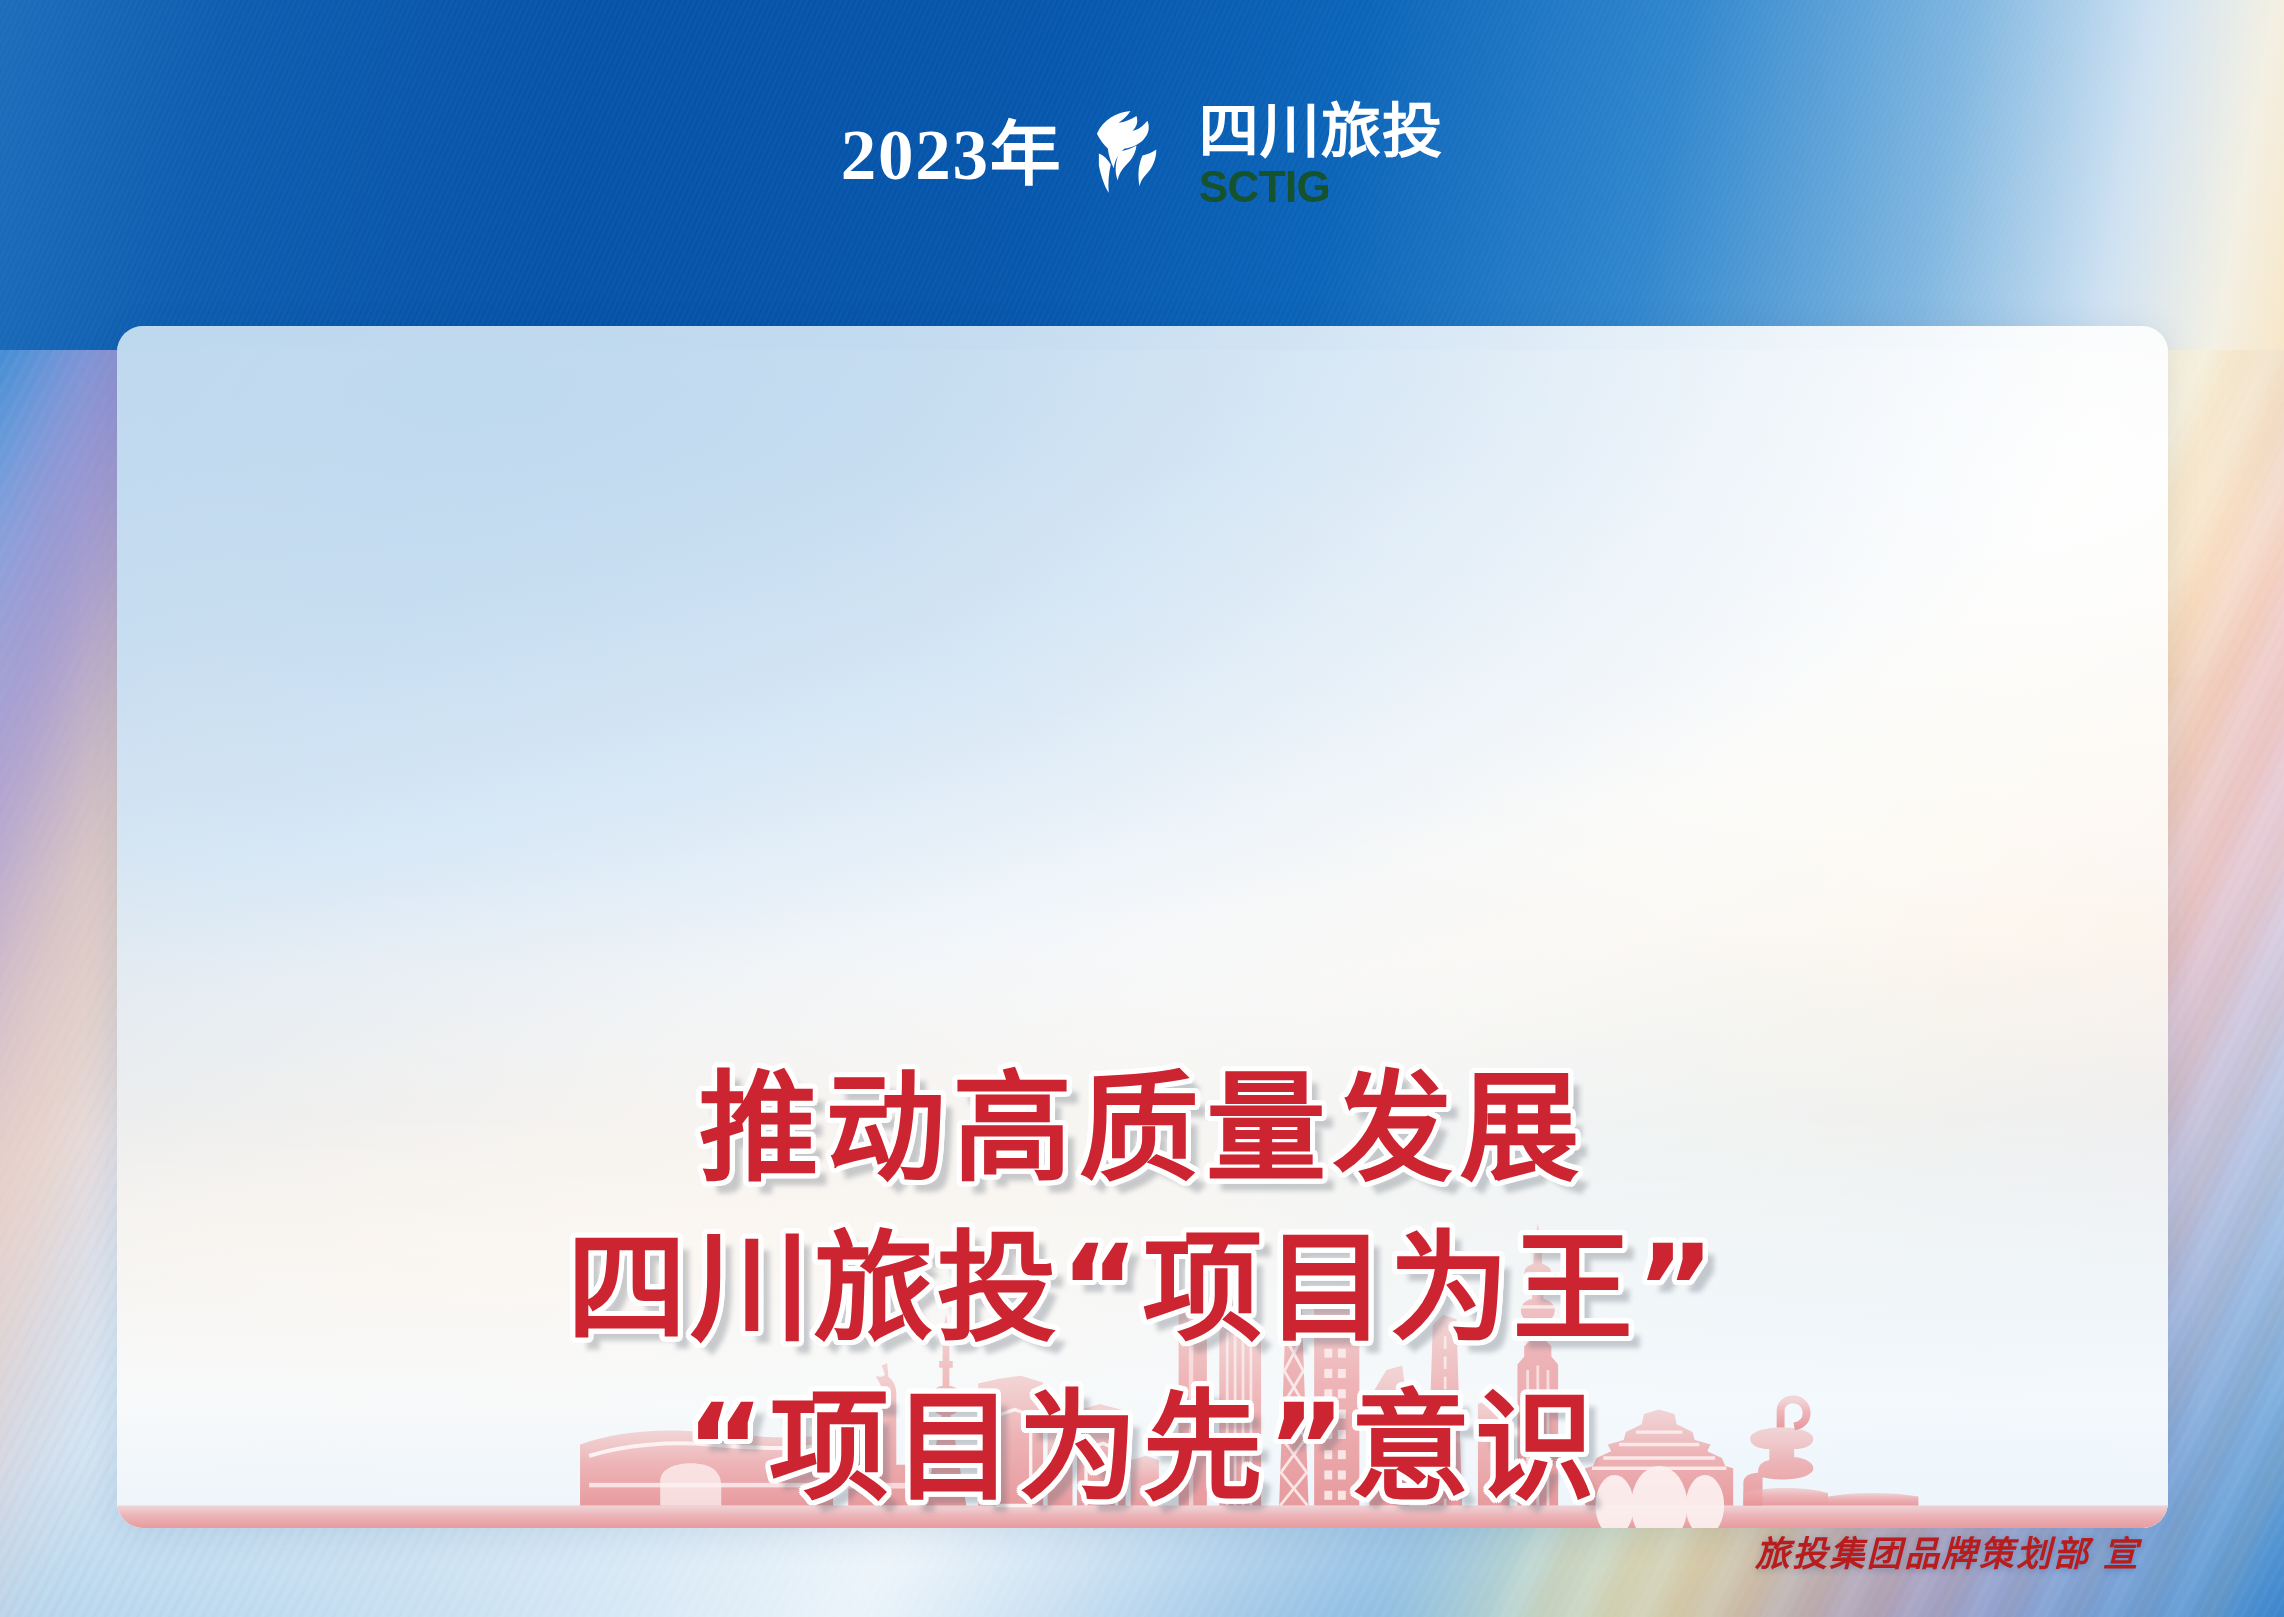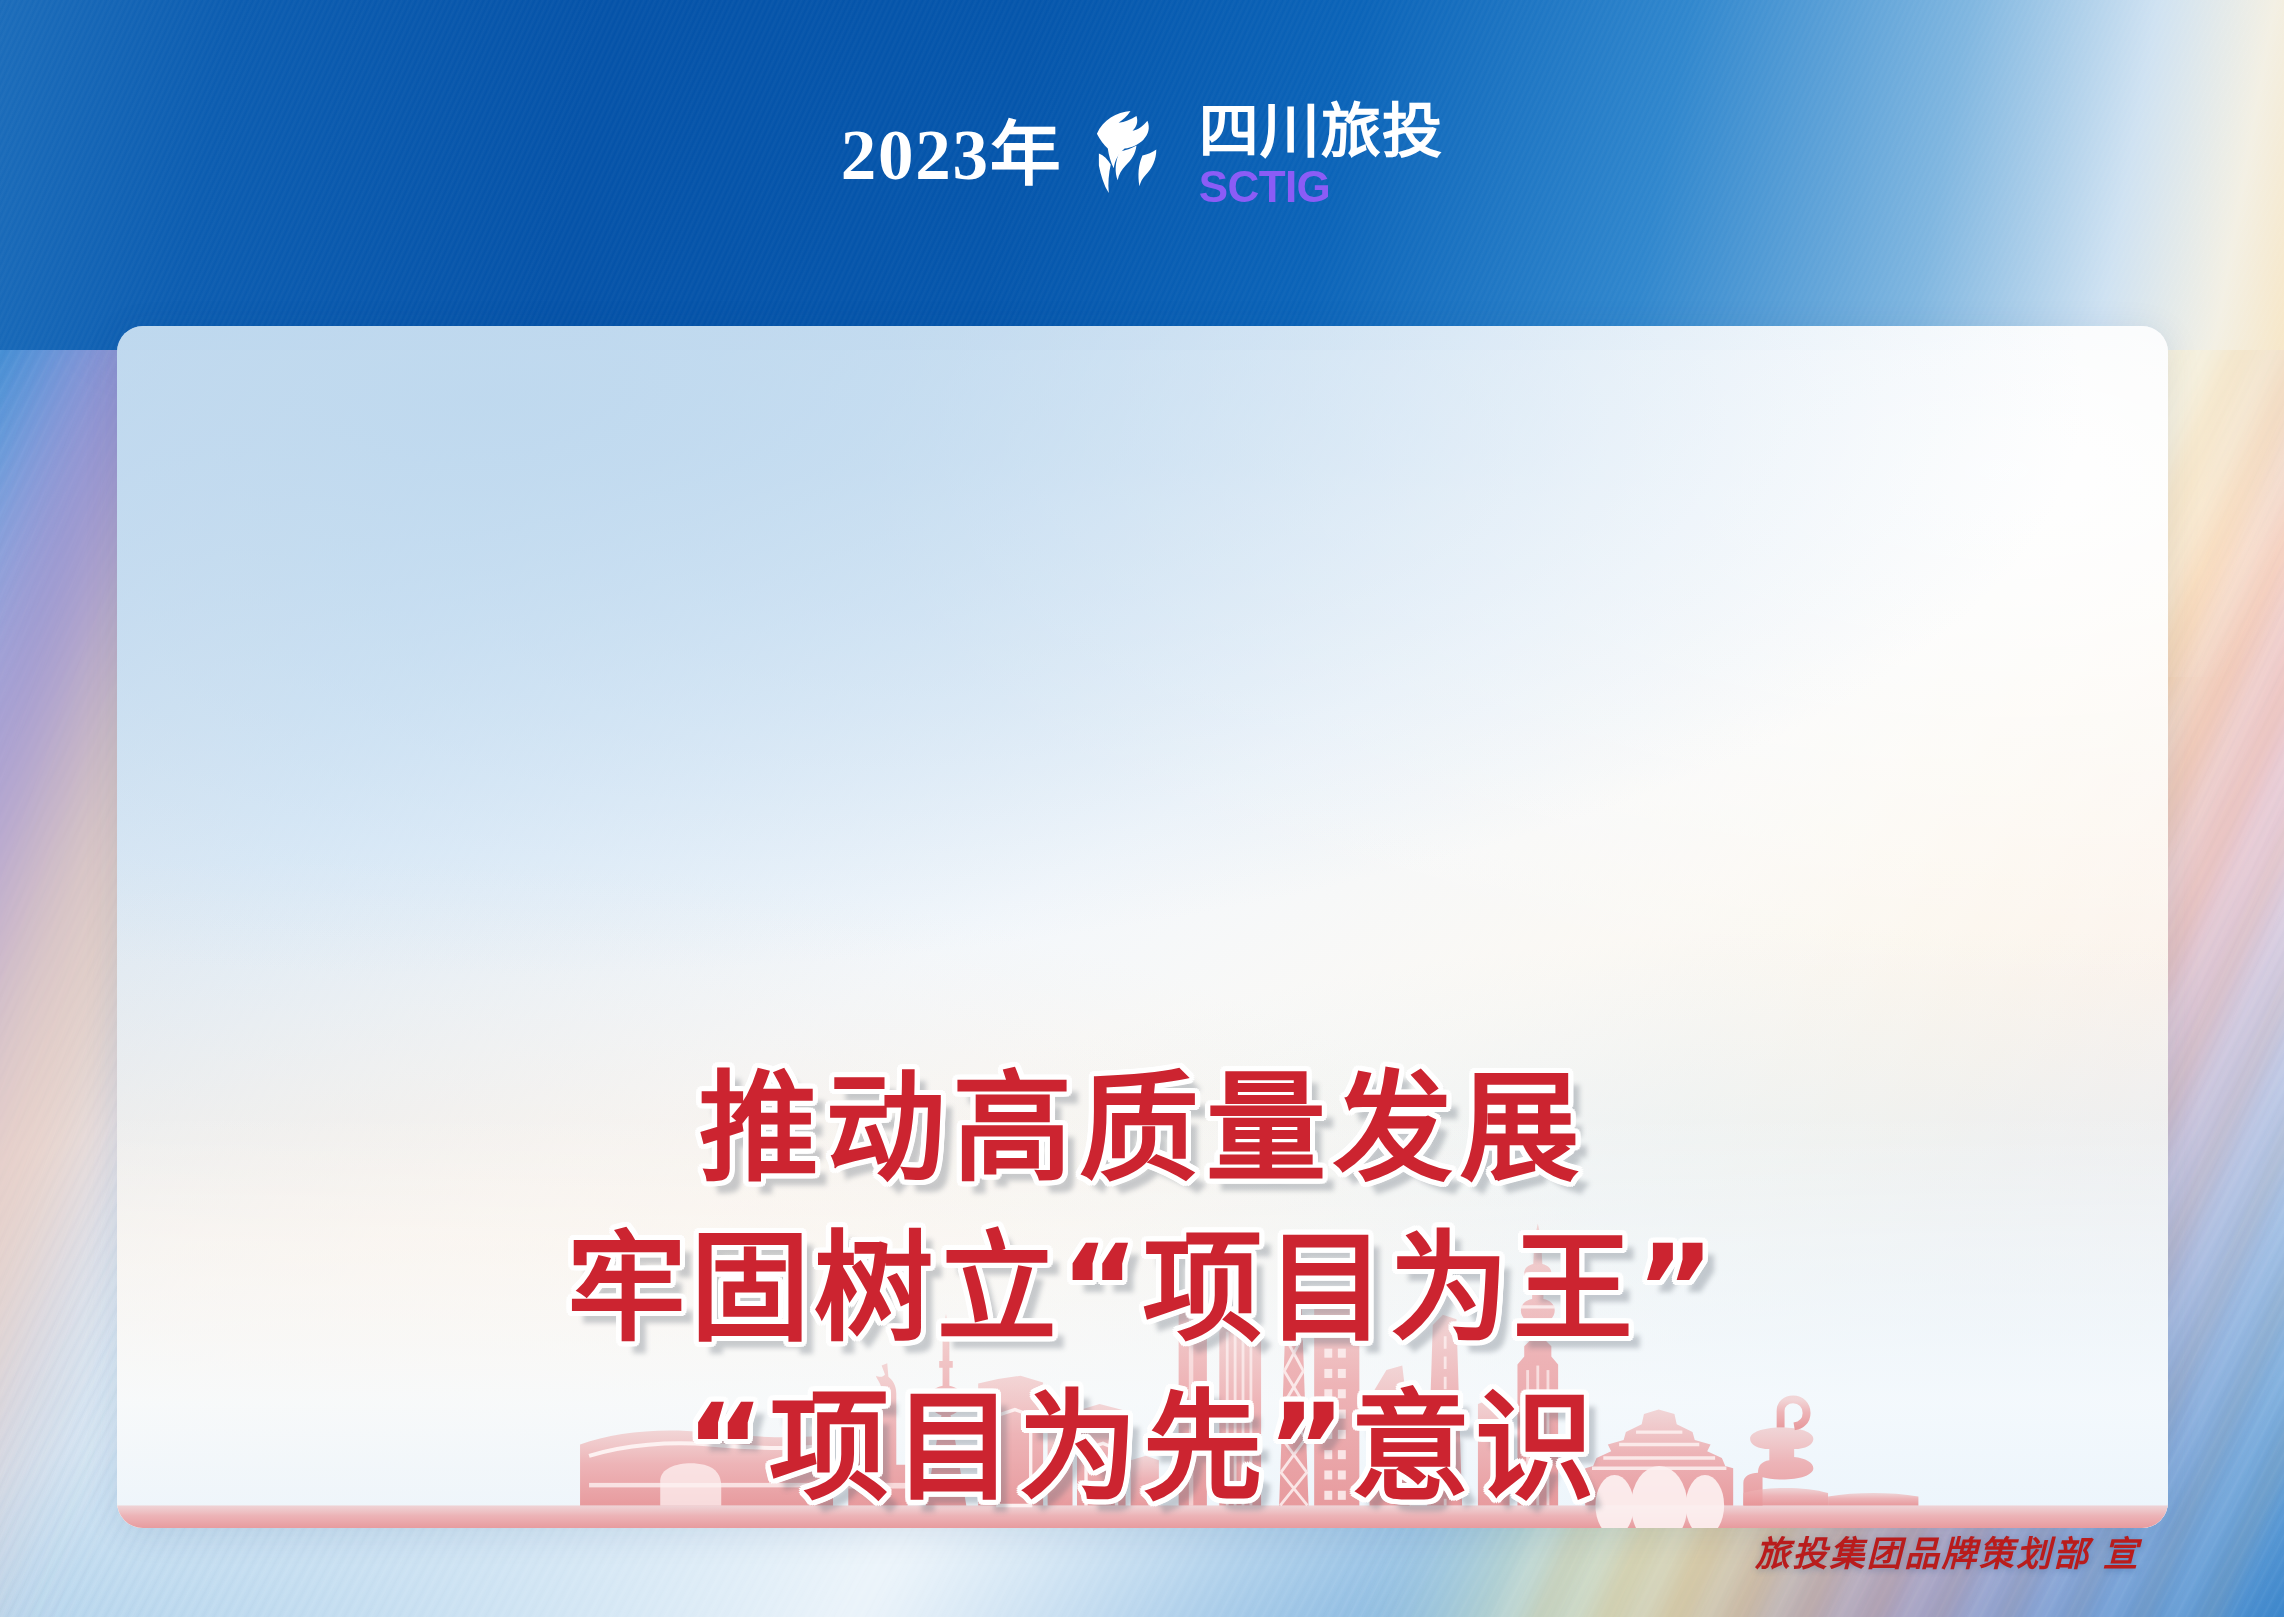--- a/index.html
+++ b/index.html
@@ -158,21 +158,21 @@
     white-space:nowrap;
   }
   .logo-block{display:flex;align-items:center;gap:12.4px;}
   .logo-mark{width:99px;height:99px;flex:0 0 auto;display:block;}
   .logo-words{display:flex;flex-direction:column;align-items:flex-start;gap:2.3px;}
   .logo-cn{
     font-size:60px;font-weight:700;color:#fff;line-height:1;
     letter-spacing:1.1px;white-space:nowrap;
   }
   .logo-en{
-    font-size:44px;font-weight:700;color:#8b5cf6;line-height:1;
+    font-size:44px;font-weight:700;color:#14532d;line-height:1;
     letter-spacing:-0.6px;white-space:nowrap;
   }
   .hdr-title{
     font-size:70px;
     font-weight:700;
     color:#ffffff;
     letter-spacing:5.6px;
     line-height:1;
     white-space:nowrap;
   }
@@ -447,20 +447,20 @@
           <path d="M2880 600 L2880 578 C2920 566 2990 566 3030 578 L3030 600 Z"></path>
 
           <path d="M3030 600 L3030 584 C3080 576 3140 576 3190 584 L3190 600 Z"></path>
         </g>
       </svg>
     </div>
   </div>
 
   <div class="headlines">
     <div class="hl hl-1">推动高质量发展</div>
-    <div class="hl hl-2">牢固树立“项目为王”</div>
+    <div class="hl hl-2">四川旅投“项目为王”</div>
     <div class="hl hl-3">“项目为先”意识</div>
   </div>
 
   <div class="credit">旅投集团品牌策划部  宣</div>
 
 </div>
 
 
 </body></html>

